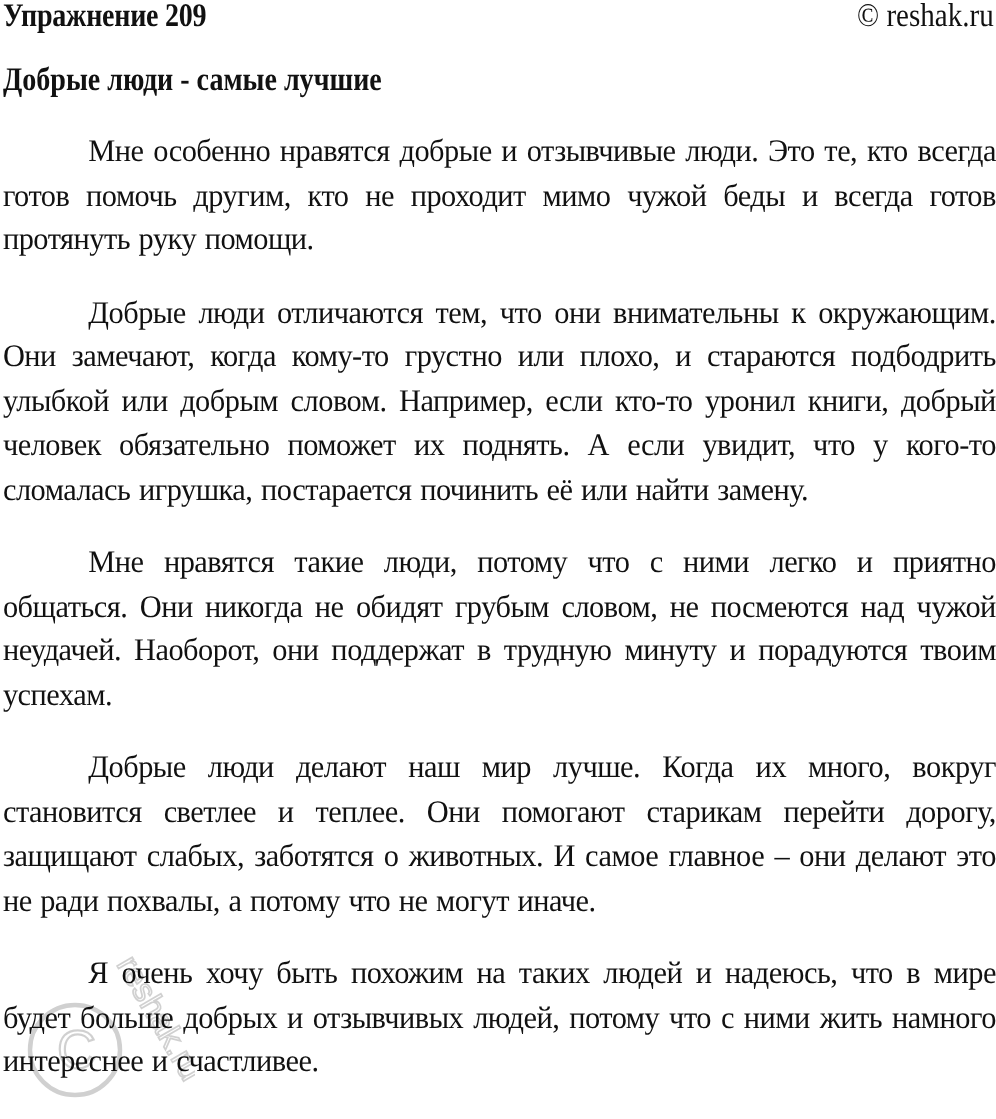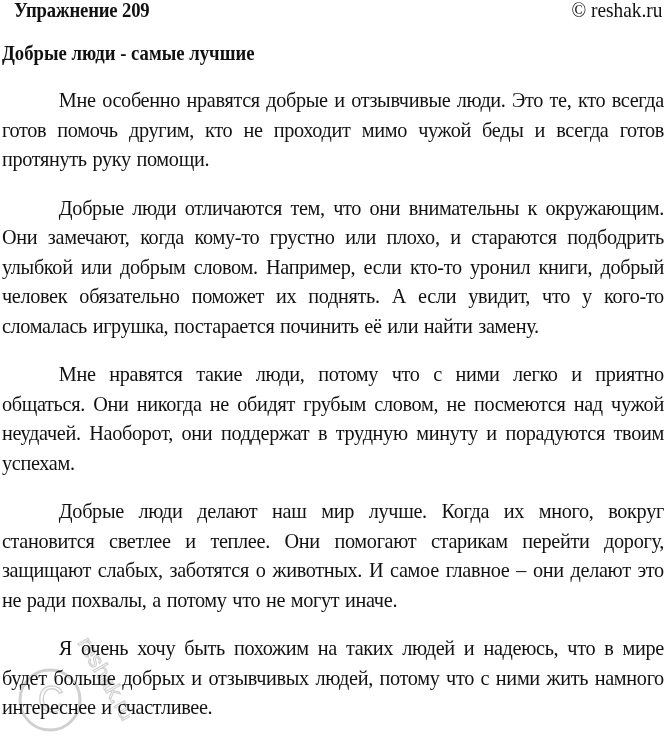--- a/index.html
+++ b/index.html
@@ -1,18 +1,18 @@
 <!DOCTYPE html>
 <html><head>
 <meta charset="utf-8">
 <style>
   html, body { margin: 0; padding: 0; background: #ffffff; }
   body { width: 664px; height: 746px; overflow: hidden; position: relative;
     font-family: "Liberation Serif", serif; color: #111; }
-  .header { position: absolute; top: 0; left: 12px; right: 0; height: 26px; }
+  .header { position: absolute; top: 0; left: 0; right: 0; height: 26px; }
   .ex-title { position: absolute; left: 2px; top: -3px; font-weight: bold; font-size: 22px;
     transform: scaleX(0.85); transform-origin: left top; letter-spacing: -0.2px; }
   .copyright { position: absolute; right: 2px; top: -3px; font-size: 22px;
     transform: scaleX(0.88); transform-origin: right top; }
   .essay-title { position: absolute; left: 2px; top: 40px; font-weight: bold; font-size: 22px;
     transform: scaleX(0.85); transform-origin: left top; }
   .body-text { position: absolute; left: 0; top: 86px; width: 524px; }
   .para { font-size: 21px; line-height: 29.5px; text-align: justify; text-indent: 59px;
     margin: 0 0 19px 0; padding: 0 2px 0 2px; letter-spacing: -0.35px; word-spacing: 1px;
     transform: scaleX(0.965); transform-origin: left top; width: 686px; }

